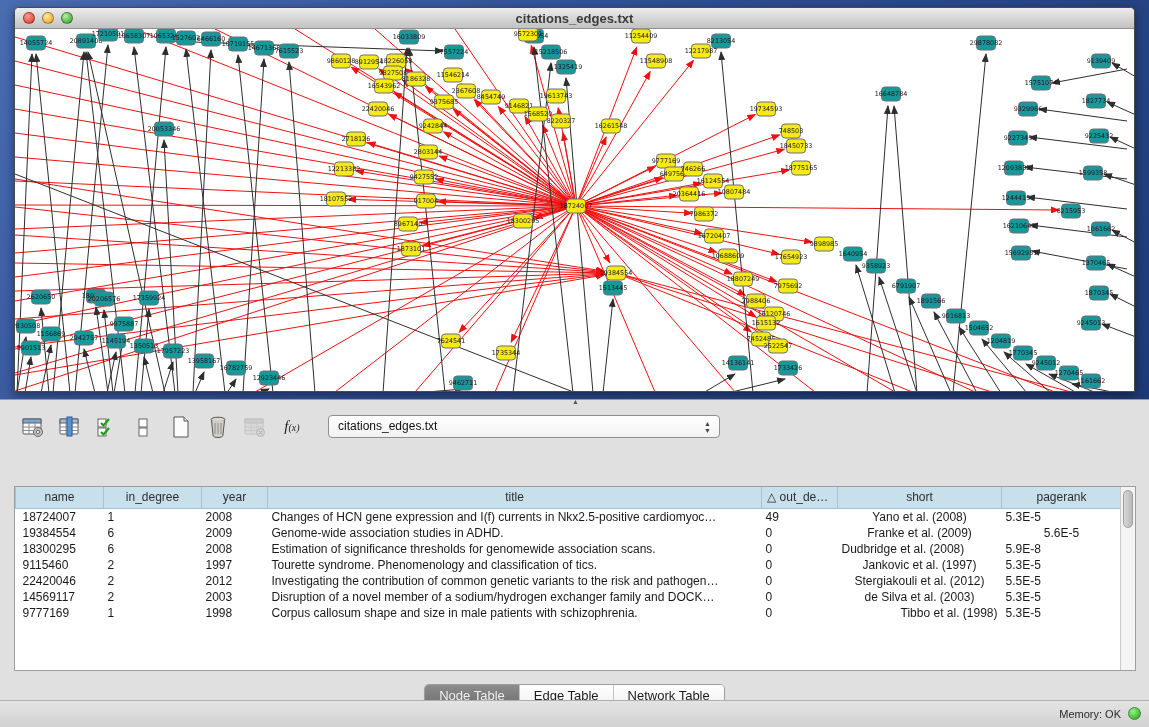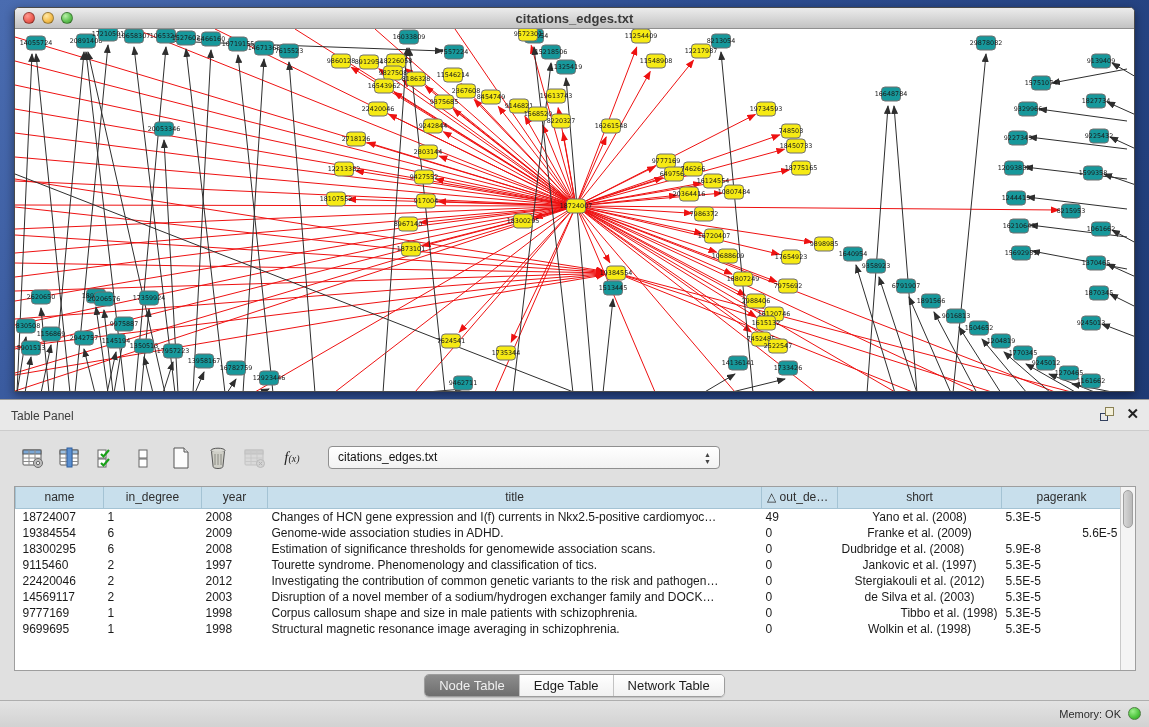--- a/index.html
+++ b/index.html
@@ -56,21 +56,21 @@
   table.grid th { height:21px; background:#c8dfec; border:1px solid #a4c3d4; border-top:none;
     font-weight:normal; color:#2e2e2e; overflow:hidden; white-space:nowrap; }
   table.grid td { height:16px; line-height:16px; padding:0 4px; color:#1a1a1a;
     overflow:hidden; white-space:nowrap; text-overflow:clip; }
   table.grid td.first { padding-left:7px; }
   .vscroll { position:absolute; right:0; top:0; width:15px; height:183px;
     background:#f4f4f4; border-left:1px solid #c9c9c9; }
   .vthumb { position:absolute; left:2px; top:3px; width:10px; height:38px; border-radius:6px;
     background:linear-gradient(90deg,#d7d7d7,#b9b9b9); border:1px solid #9f9f9f; cursor:pointer; }
 
-  .tabs-row { position:absolute; left:0; top:274px; width:1149px; display:flex; justify-content:center; }
+  .tabs-row { position:absolute; left:0; top:284px; width:1149px; display:flex; justify-content:center; }
   .seg { display:flex; border:1px solid #9d9d9d; border-radius:5px; overflow:hidden;
     box-shadow:0 1px 1px rgba(0,0,0,.15); font-size:13px; }
   .seg .segbtn { padding:3px 14px; background:linear-gradient(#ffffff,#f1f1f1);
     color:#1c1c1c; border-left:1px solid #c3c3c3; cursor:pointer; }
   .seg .segbtn:first-child { border-left:none; }
   .seg .segbtn.sel { background:linear-gradient(#8d8d8d,#6e6e6e); color:#efefef; }
 
   
   .status-bar { position:absolute; left:0; top:700px; width:1149px; height:27px;
     background:linear-gradient(#e3e3e3,#d2d2d2); border-top:1px solid #aeaeae; }
@@ -755,30 +755,20 @@
               <rect x="551.5" y="170" width="19" height="14" rx="3.5" fill="#f6ea14" stroke="#6f6f6f" stroke-width="1"></rect>
               <text x="561" y="179" text-anchor="middle" font-size="6.4" font-family="DejaVu Sans, sans-serif" fill="#1a1a1a">18724007</text>
             </g>
           </svg>
       </div>
     </div>
   </div>
 
   <div class="table-panel">
     <div class="splitter-knob">▲</div>
-    <div class="panel-header">
-      <span class="ptitle">Table Panel</span>
-      <span class="hicons">
-        <span class="float-ic">
-            <span class="sq1"></span>
-            <span class="sq2"></span>
-          </span>
-        <span class="close-ic">✕</span>
-      </span>
-    </div>
 
     <div class="toolbar">
       <span id="tb-icons" style="display:flex;">
           <span class="tb-ic">
             <svg width="24" height="24" viewBox="0 0 24 24">
               <rect x="2" y="4" width="18" height="15" rx="1" fill="#fdfdfd" stroke="#5c5c5c"></rect>
     <rect x="2" y="4" width="18" height="4" fill="#7aa7d6" stroke="#5c5c5c"></rect>
     <path d="M8 4v15 M14 4v15 M2 12h18 M2 15.5h18" stroke="#8c8c8c" fill="none"></path>
               <circle cx="17" cy="17" r="4.5" fill="#bdbdbd" stroke="#6b6b6b"></circle>
               <circle cx="17" cy="17" r="1.7" fill="#efefef" stroke="#6b6b6b"></circle>
@@ -864,21 +854,21 @@
               <td style="text-align: center;">Yano et al. (2008)</td>
               <td style="text-align: left;">5.3E-5</td>
             </tr>
             <tr>
               <td class="first" style="text-align: left;">19384554</td>
               <td style="text-align: left;">6</td>
               <td style="text-align: left;">2009</td>
               <td style="text-align: left;">Genome-wide association studies in ADHD.</td>
               <td style="text-align: left;">0</td>
               <td style="text-align: center;">Franke et al. (2009)</td>
-              <td style="text-align: right;">5.6E-5</td>
+              <td style="text-align: center;">5.6E-5</td>
             </tr>
             <tr>
               <td class="first" style="text-align: left;">18300295</td>
               <td style="text-align: left;">6</td>
               <td style="text-align: left;">2008</td>
               <td style="text-align: left;">Estimation of significance thresholds for genomewide association scans.</td>
               <td style="text-align: left;">0</td>
               <td style="">Dudbridge et al. (2008)</td>
               <td style="text-align: left;">5.9E-8</td>
             </tr>
@@ -911,29 +901,20 @@
             </tr>
             <tr>
               <td class="first" style="text-align: left;">9777169</td>
               <td style="text-align: left;">1</td>
               <td style="text-align: left;">1998</td>
               <td style="text-align: left;">Corpus callosum shape and size in male patients with schizophrenia.</td>
               <td style="text-align: left;">0</td>
               <td style="text-align: right;">Tibbo et al. (1998)</td>
               <td style="text-align: left;">5.3E-5</td>
             </tr>
-            <tr>
-              <td class="first" style="text-align: left;">9699695</td>
-              <td style="text-align: left;">1</td>
-              <td style="text-align: left;">1998</td>
-              <td style="text-align: left;">Structural magnetic resonance image averaging in schizophrenia.</td>
-              <td style="text-align: left;">0</td>
-              <td style="text-align: center;">Wolkin et al. (1998)</td>
-              <td style="text-align: left;">5.3E-5</td>
-            </tr>
           </tbody>
       </table>
       <div class="vscroll">
         <div class="vthumb"></div>
       </div>
     </div>
 
     <div class="tabs-row">
       <div class="seg" id="seg-tabs">
           <span class="segbtn sel">Node Table</span>

